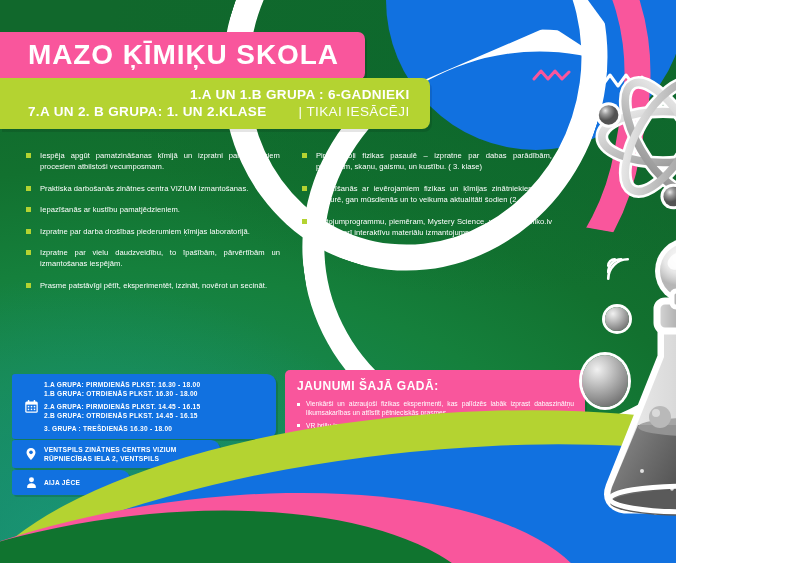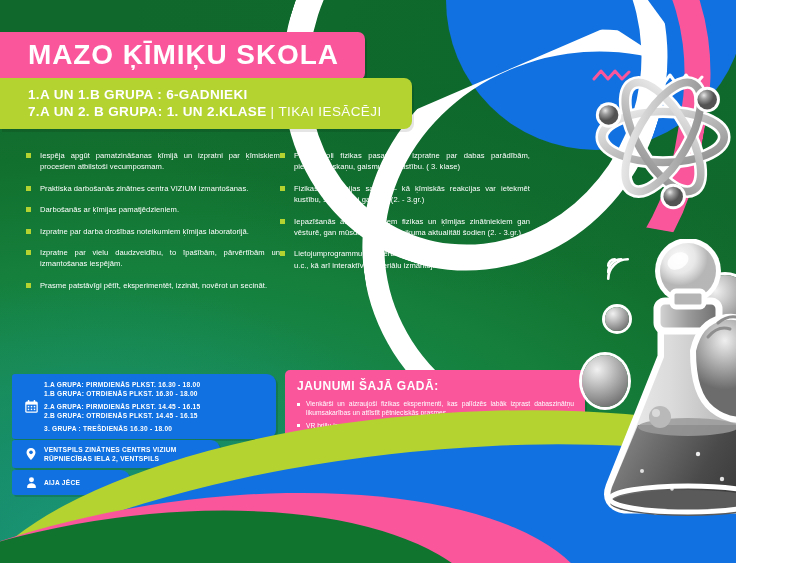--- a/index.html
+++ b/index.html
@@ -1,20 +1,20 @@
 <!DOCTYPE html>
 <html><head>
 <meta charset="utf-8">
 <style>
   html,body{margin:0;padding:0;background:#ffffff;}
   body{font-family:"Liberation Sans", sans-serif;}
 
   #poster{
     position:relative;
-    width:736px;height:563px;
+    width:676px;height:563px;
     overflow:hidden;
     background:#ffffff;
   }
 
   
   .bg-green{
     position:absolute;inset:0;
     background:
       radial-gradient(120% 90% at 18% 100%, #17976b 0%, #14855e 18%, #17884f 38%, #15803c 58%, #12712f 78%, #11682c 100%);
   }
@@ -84,32 +84,33 @@
     border-radius:0 7px 7px 0;
     box-shadow:2px 3px 0 rgba(0,0,0,.12);
   }
   .title-band h1{
     margin:0;color:#ffffff;
     font-size:28px;font-weight:bold;letter-spacing:.9px;
   }
   .sub-band{
     position:absolute;left:0;top:78px;
     background:#b4d331;
-    padding:8px 30px 9px 28px;
+    padding:8px 20px 9px 28px;
     border-radius:0 8px 8px 0;
     box-shadow:2px 3px 0 rgba(0,0,0,.10);
+    text-align:right;
   }
   .sub-band .line{
     color:#ffffff;font-size:13.5px;font-weight:bold;letter-spacing:.35px;
     line-height:17px;white-space:nowrap;
   }
-  .sub-band .light{font-weight:normal;letter-spacing:.4px;opacity:.96;}
-
-  
-  .cols{position:absolute;left:26px;top:150px;width:530px;display:flex;}
+  .sub-band .light{font-weight:normal;letter-spacing:.4px;opacity:.96;margin-left:28px;}
+
+  
+  .cols{position:absolute;left:26px;top:150px;width:530px;display:flex;gap:22px;}
   .col{width:254px;}
   .col.right{width:250px;}
   ul.blist{list-style:none;margin:0;padding:0;}
   ul.blist li{
     position:relative;
     padding-left:14px;
     margin-bottom:10px;
     color:#ffffff;
     font-size:7.6px;
     line-height:11.4px;
@@ -212,30 +213,29 @@
       <span>7.A UN 2. B GRUPA:  1. UN 2.KLASE</span>
       <span class="light">| TIKAI IESĀCĒJI</span>
     </div>
   </div>
 
   <div class="cols">
     <div class="col left">
       <ul class="blist">
         <li>Iespēja apgūt pamatzināšanas ķīmijā un izpratni par ķīmiskiem procesiem atbilstoši vecumposmam.</li>
         <li>Praktiska darbošanās zinātnes centra VIZIUM izmantošanas.</li>
-        <li>Darbošanās ar ķīmijas pamatjēdzieniem.</li>
-        <li>Izpratne par darba drošības noteikumiem ķīmijas laboratorijā.</li>
+        <li>Iepazīšanās ar kustību pamatjēdzieniem.</li>
+        <li>Izpratne par darba drošības piederumiem ķīmijas laboratorijā.</li>
         <li>Izpratne par vielu daudzveidību, to īpašībām, pārvērtībām un izmantošanas iespējām.</li>
         <li>Prasme patstāvīgi  pētīt, eksperimentēt, izzināt, novērot un secināt.</li>
       </ul>
     </div>
     <div class="col right">
       <ul class="blist">
         <li>Pirmie soļi fizikas pasaulē – izpratne par dabas parādībām, piemēram, skaņu, gaismu,  un kustību. ( 3. klase)</li>
-        <li>Fizikas un ķīmijas saikne – kā ķīmiskās reakcijas var ietekmēt kustību, siltumu vai gaismu. (2. - 3.gr.)</li>
         <li>Iepazīšanās ar ievērojamiem fizikas un ķīmijas zinātniekiem  gan vēsturē, gan mūsdienās un to veikuma aktualitāti šodien (2. - 3.gr.).</li>
         <li>Lietojumprogrammu, piemēram, Mystery Science, xploview, kimiko.lv u.c., kā arī interaktīvu materiālu izmantojums</li>
       </ul>
     </div>
   </div>
 
   <div class="tag tag-schedule">
     <div class="ico">
       <svg width="15" height="15" viewBox="0 0 24 24" fill="#ffffff">
         <rect x="2" y="4" width="20" height="18" rx="2.4"></rect>

